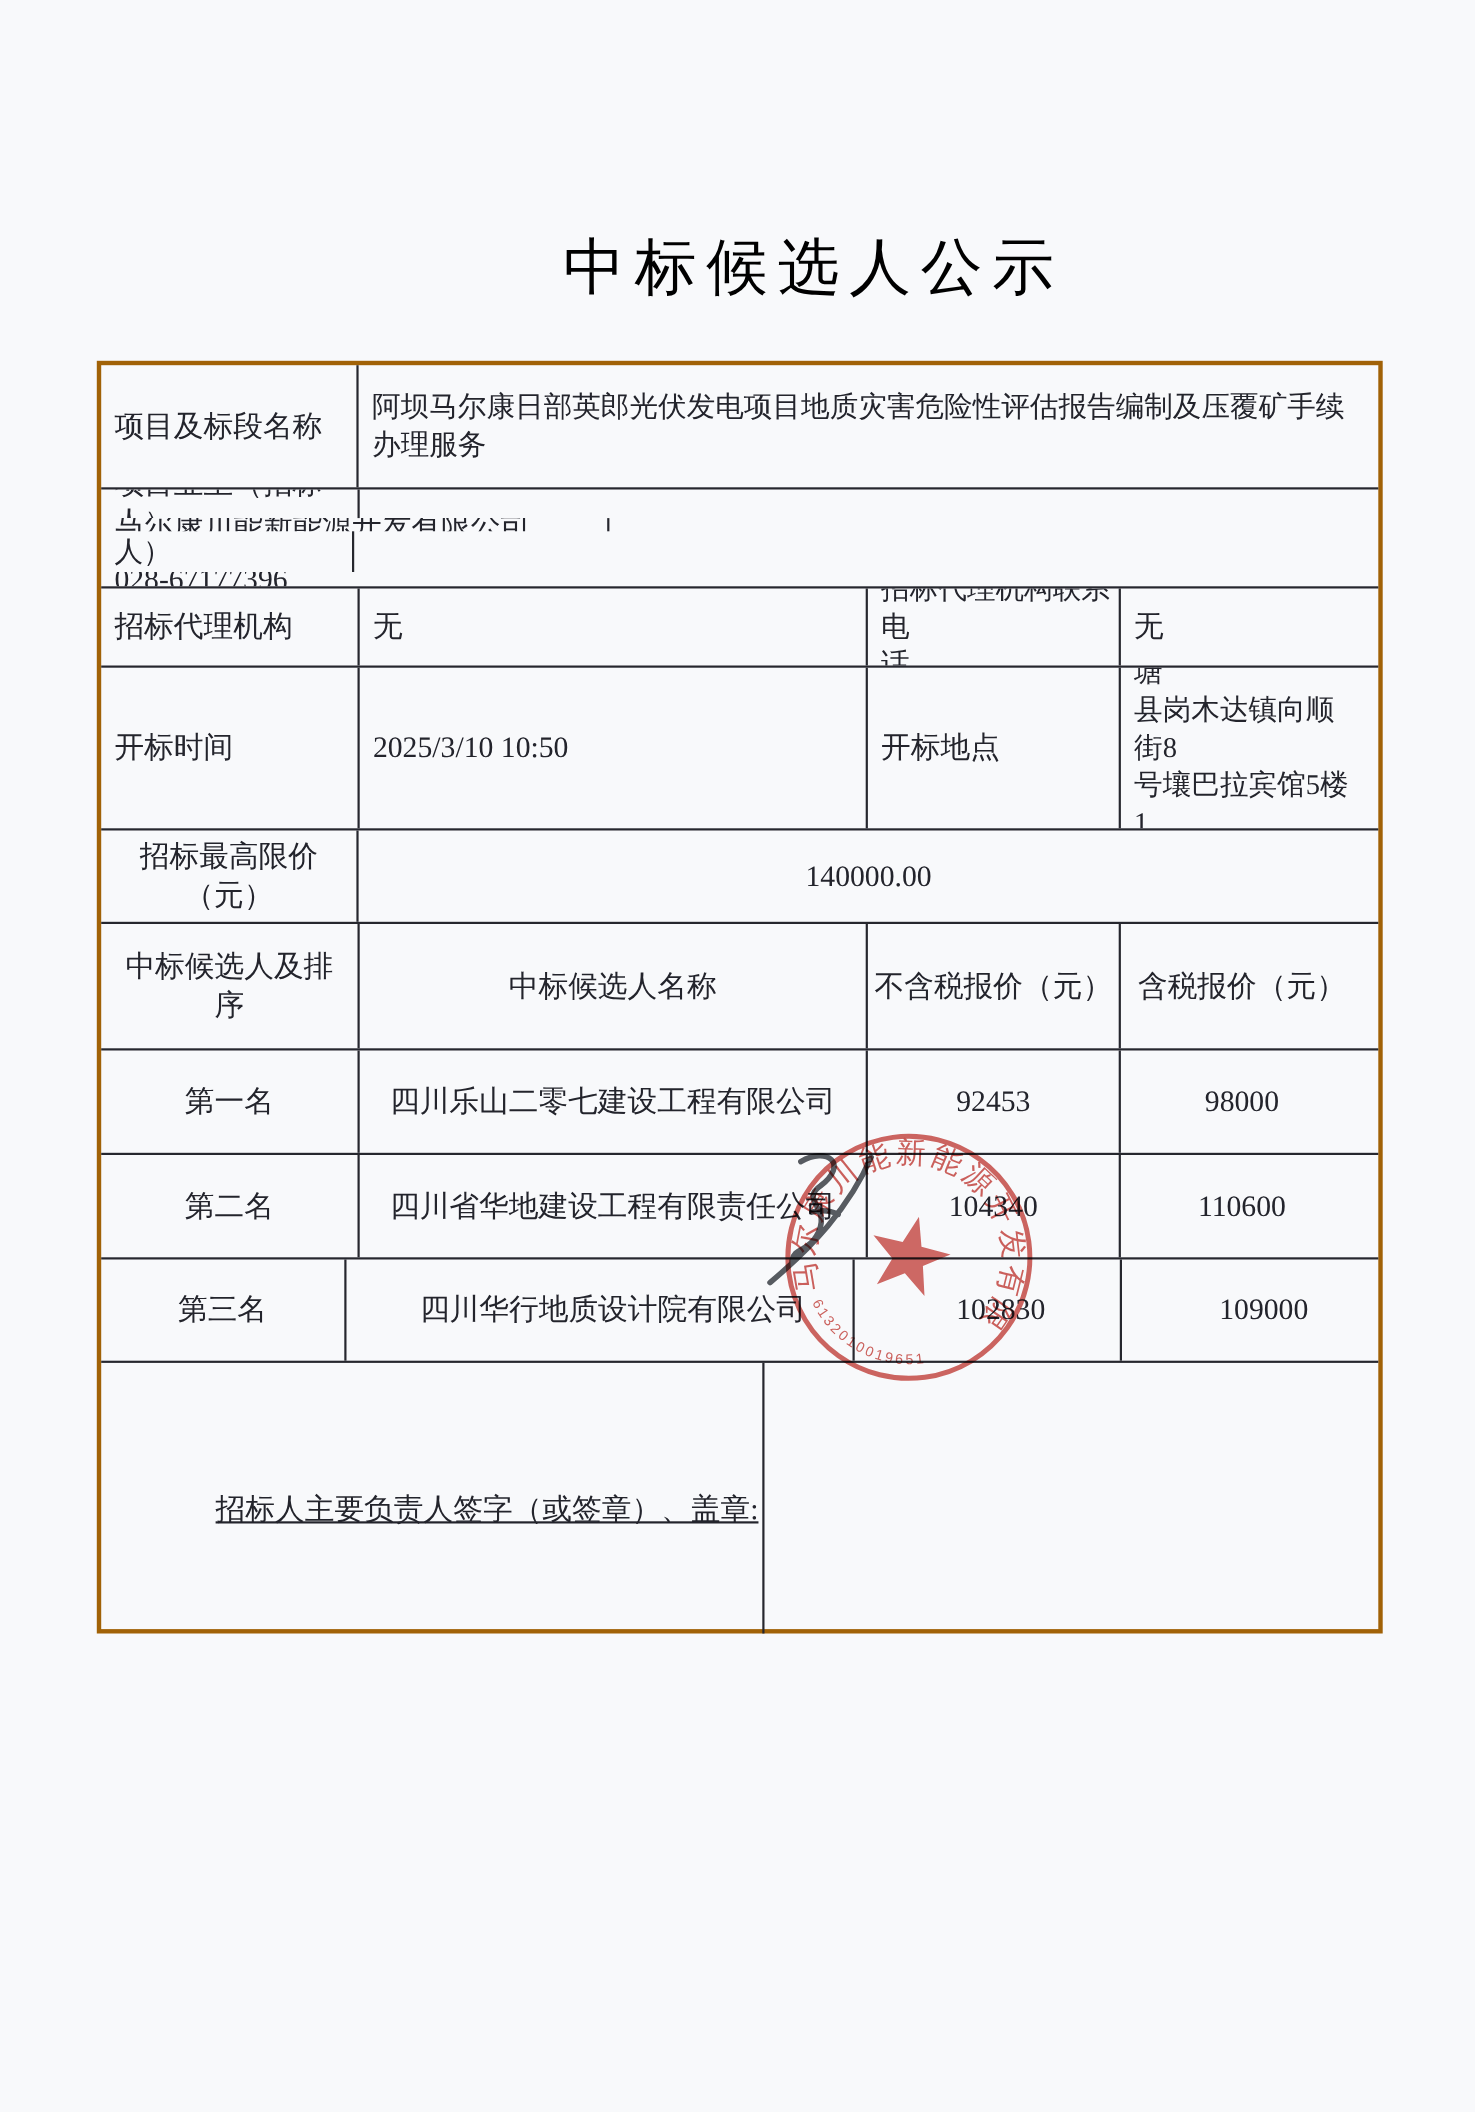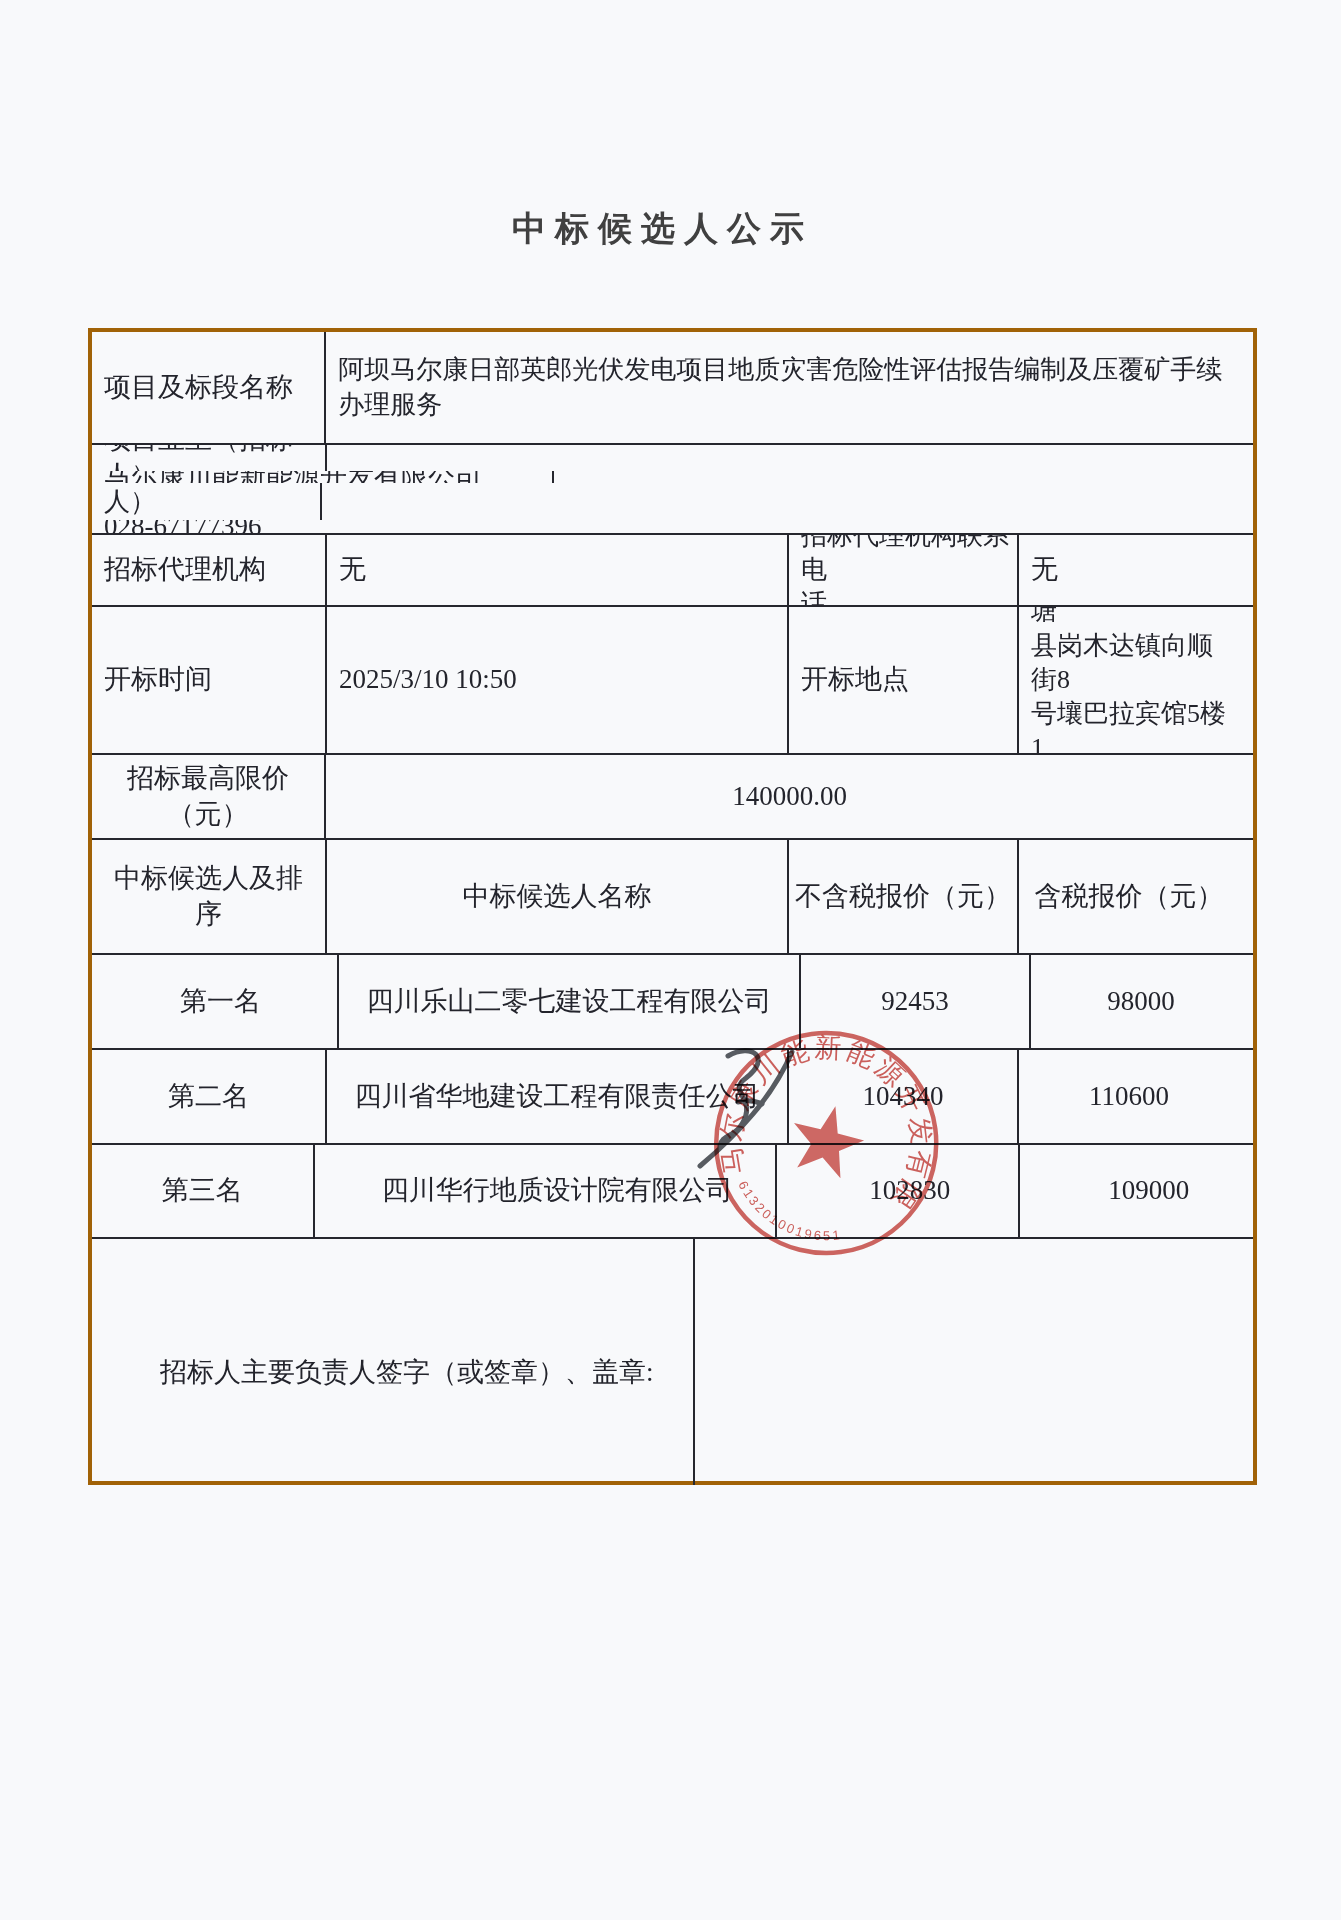--- a/index.html
+++ b/index.html
@@ -8,24 +8,24 @@
     width:1341px;height:1920px;
     margin:0 auto;
     background:#f8f9fb;
     font-family:"Liberation Serif","DejaVu Serif",serif;
     color:#23242c;
     overflow:hidden;
   }
   .doc-title{
     position:absolute;
     left:512px;top:206px;
-    font-size:34px;
-    font-weight:700;
+    font-size:56px;
+    font-weight:400;
     letter-spacing:9px;
-    color:#404040;
+    color:#000000;
   }
   
   .tbl{
     position:absolute;
     left:88px;top:328px;
     width:1169px;height:1157px;
     border:4px solid #a16207;
     box-sizing:border-box;
     font-size:27px;
     line-height:1.32;
@@ -40,25 +40,25 @@
     overflow:hidden;
   }
   .cell:last-child{border-right:none;}
   .c1{width:235px;} .c2{width:462px;} .c3{width:230px;} .c4{width:220px;border-radius:15px;}
   .cspan{width:930px;}  
   .left{justify-content:flex-start;padding-left:12px;padding-right:4px;text-align:left;}
   .center{justify-content:center;text-align:center;padding:0 2px;}
   .pre{white-space:pre-line;}
   .fs26{font-size:26px;}
   .r1{height:113px;} .r2{height:90px;flex-direction:column;} .r3{height:72px;} .r4{height:148px;}
-  .r5{height:85px;} .r6{height:115px;} .r7{height:95px;padding-left:12px;} .r8{height:95px;}
+  .r5{height:85px;} .r6{height:115px;} .r7{height:95px;} .r8{height:95px;}
   .r9{height:94px;gap:25px;} .r10{height:246px;}
   .sig-left{width:605px;}
   .sig-right{width:560px;}
-  .sig-label{justify-content:flex-start;padding-left:68px;padding-top:22px;text-align:left;}
+  .sig-label{justify-content:flex-start;padding-left:104px;padding-top:22px;text-align:left;text-decoration:underline;}
   
   .seal{
     position:absolute;
     left:700px;top:1020px;
     width:252px;height:248px;
     transform:rotate(14deg);
     mix-blend-mode:multiply;
     opacity:.9;
     pointer-events:none;
   }

